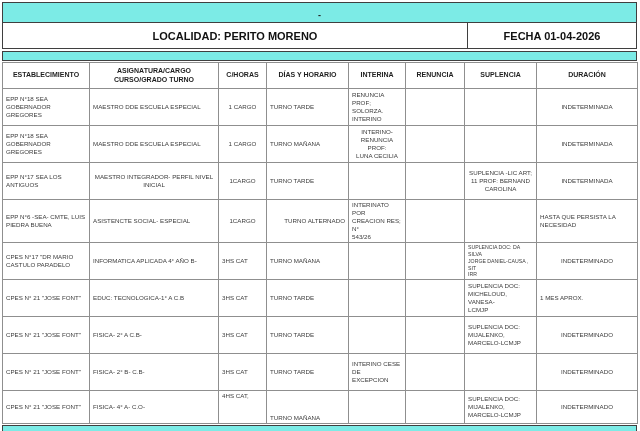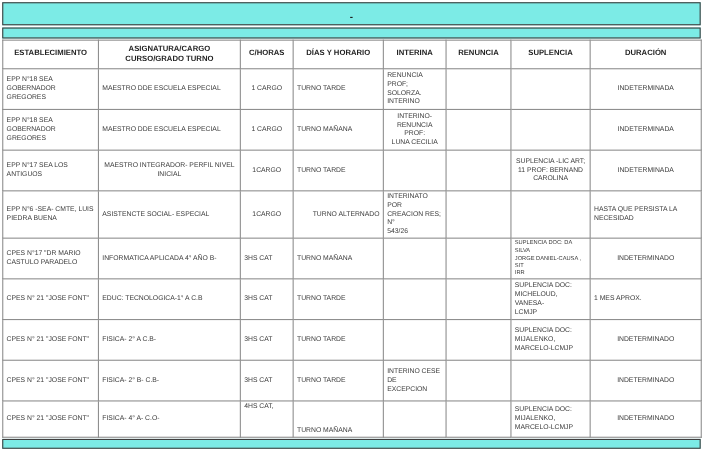--- a/index.html
+++ b/index.html
@@ -61,20 +61,24 @@
 </style>
 </head>
 <body>
 
 <div class="page">
 
   <div class="teal-bar">
     <span class="dash">-</span>
   </div>
 
+  <div class="title-row">
+    <div class="loc-cell">LOCALIDAD: PERITO MORENO</div>
+    <div class="date-cell">FECHA 01-04-2026</div>
+  </div>
 
   <div class="gap2"></div>
   <div class="teal-strip"></div>
   <div class="gap1"></div>
 
   <table class="main">
     <colgroup>
       <col style="width:87px">
         <col style="width:129px">
         <col style="width:48px">

